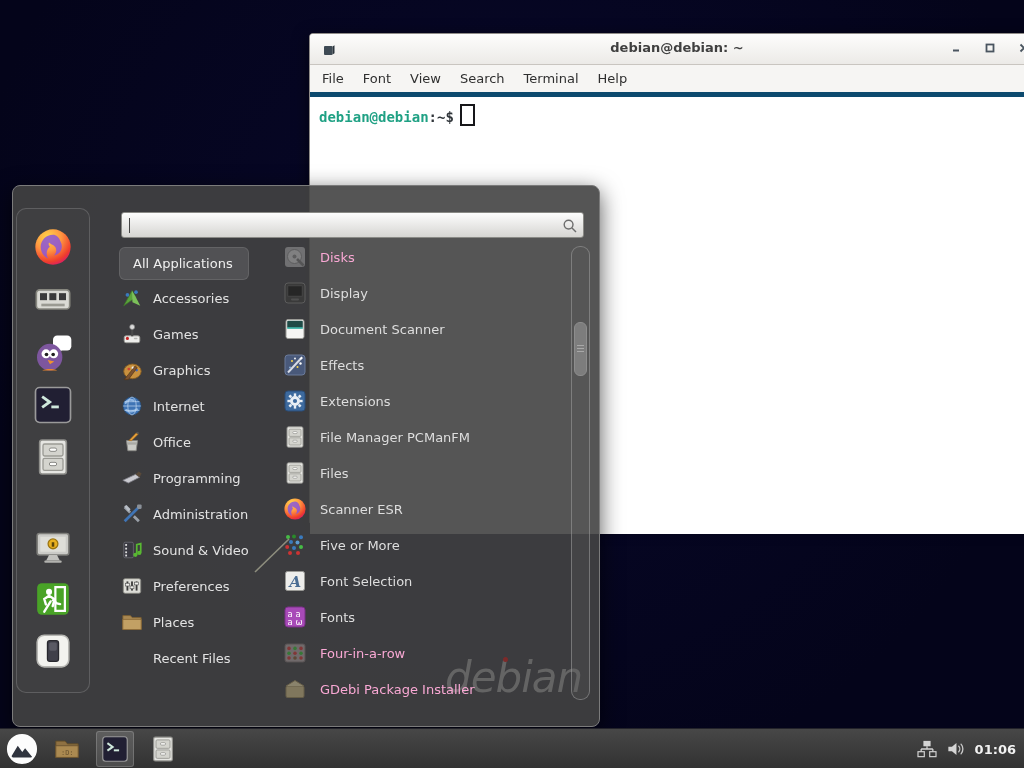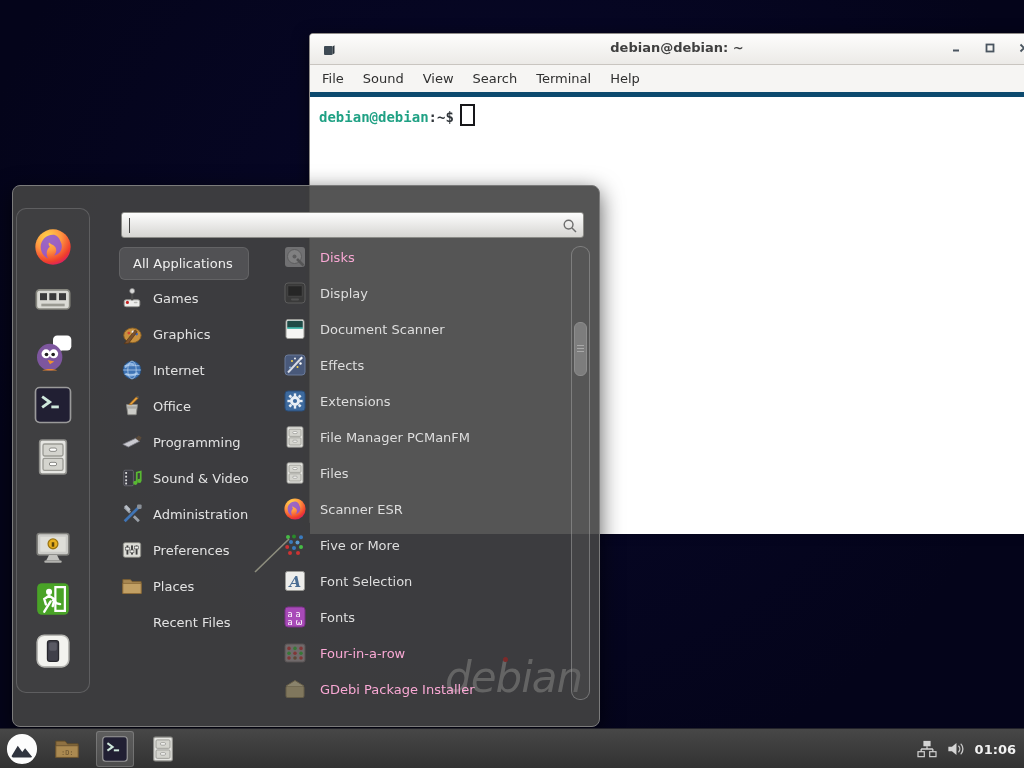--- a/index.html
+++ b/index.html
@@ -129,21 +129,21 @@
         </span>
       <span class="wbtn">
         <svg viewBox="0 0 10 10" width="10" height="10">
             <path d="M1.5 1.5l7 7M8.5 1.5l-7 7" stroke="#4a5560" stroke-width="1.9"></path>
           </svg>
         </span>
     </span>
   </div>
   <div class="menubar" id="term-menubar">
       <span>File</span>
-      <span>Sound</span>
+      <span>Font</span>
       <span>View</span>
       <span>Search</span>
       <span>Terminal</span>
       <span>Help</span>
     </div>
   <div class="content">
     <span class="p-user">debian@debian</span><span class="p-rest">:~$</span><span class="t-cursor"></span>
   </div>
   <div class="vscroll">
       <div class="vthumb"></div>
@@ -227,20 +227,31 @@
         </svg>
     </span>
   </div>
   <div id="all-apps">
     <span>All Applications</span>
   </div>
   <div id="cat-list">
       <div class="cat-row">
         <span class="icn">
           <svg viewBox="0 0 24 24">
+            <path d="M3 20.5L12 4l4.2 7.3z" fill="#5aa33c" stroke="#3f7a28" stroke-width=".8"></path>
+            <path d="M12 4l4.2 7.3 4.8 9.2-8.5-4z" fill="#7cc05a"></path>
+            <circle cx="7" cy="8.6" r="2" fill="#3a7abd"></circle>
+            <circle cx="16.4" cy="5.6" r="2" fill="#3a7abd"></circle>
+          </svg>
+        </span>
+        <span class="lbl">Accessories</span>
+      </div>
+      <div class="cat-row">
+        <span class="icn">
+          <svg viewBox="0 0 24 24">
             <rect x="3.5" y="14" width="17" height="7.5" rx="2" fill="#ededeb" stroke="#9a9a96" stroke-width="1"></rect>
             <rect x="11" y="5" width="2.4" height="9.5" fill="#4a4a4a"></rect>
             <circle cx="12.2" cy="4.4" r="2.7" fill="#dadada" stroke="#8a8a8a" stroke-width=".8"></circle>
             <circle cx="7" cy="16.8" r="1.7" fill="#c32222"></circle>
             <rect x="14" y="16" width="4" height="1.6" rx=".8" fill="#b8b8b4"></rect>
           </svg>
         </span>
         <span class="lbl">Games</span>
       </div>
       <div class="cat-row">
@@ -279,46 +290,46 @@
         <span class="lbl">Office</span>
       </div>
       <div class="cat-row">
         <span class="icn">
           <svg viewBox="0 0 24 24">
             <path d="M2 14.5L16 8l4.2 3.2L8 17.5z" fill="#cacad0" stroke="#7d7d85" stroke-width=".9"></path>
             <path d="M16 8l4.2 3.2 2.3-4.2-3.2-2.2z" fill="#5a4a3a"></path>
           </svg>
         </span>
         <span class="lbl">Programming</span>
+      </div>
+      <div class="cat-row">
+        <span class="icn">
+          <svg viewBox="0 0 24 24">
+            <path d="M4 4.5l6 6M14 14.5l5.5 5.5" stroke="#9aa0a8" stroke-width="3"></path>
+            <path d="M3.5 3.5l2.5-1.2 4.5 4.5-2.5 2.5z" fill="#b8bec6"></path>
+            <path d="M20.5 3.5L4 20" stroke="#3f74b5" stroke-width="3"></path>
+            <rect x="17.5" y="1.5" width="5" height="5" rx="1.2" fill="#8a9098"></rect>
+          </svg>
+        </span>
+        <span class="lbl">Administration</span>
       </div>
       <div class="cat-row">
         <span class="icn">
           <svg viewBox="0 0 24 24">
             <rect x="3" y="3.5" width="10.5" height="17" rx="1.5" fill="#3a3a42" stroke="#6a6a72" stroke-width=".9"></rect>
             <rect x="4.6" y="5.5" width="2" height="2" fill="#ddd"></rect>
             <rect x="4.6" y="9.5" width="2" height="2" fill="#ddd"></rect>
             <rect x="4.6" y="13.5" width="2" height="2" fill="#ddd"></rect>
             <rect x="4.6" y="17" width="2" height="2" fill="#ddd"></rect>
             <path d="M17.2 17V6.2l4.3-1.1V15" stroke="#58b832" stroke-width="1.9" fill="none"></path>
             <circle cx="15.7" cy="17.3" r="2.3" fill="#58b832"></circle>
             <circle cx="20" cy="15.2" r="2.3" fill="#58b832"></circle>
           </svg>
         </span>
         <span class="lbl">Sound &amp; Video</span>
-      </div>
-      <div class="cat-row">
-        <span class="icn">
-          <svg viewBox="0 0 24 24">
-            <path d="M4 4.5l6 6M14 14.5l5.5 5.5" stroke="#9aa0a8" stroke-width="3"></path>
-            <path d="M3.5 3.5l2.5-1.2 4.5 4.5-2.5 2.5z" fill="#b8bec6"></path>
-            <path d="M20.5 3.5L4 20" stroke="#3f74b5" stroke-width="3"></path>
-            <rect x="17.5" y="1.5" width="5" height="5" rx="1.2" fill="#8a9098"></rect>
-          </svg>
-        </span>
-        <span class="lbl">Administration</span>
       </div>
       <div class="cat-row">
         <span class="icn">
           <svg viewBox="0 0 24 24">
             <rect x="2.5" y="4" width="19" height="16" rx="2" fill="#dddDD7" stroke="#85857f" stroke-width="1"></rect>
             <rect x="6" y="7" width="2" height="10" fill="#3c3c3c"></rect>
             <rect x="11" y="7" width="2" height="10" fill="#3c3c3c"></rect>
             <rect x="16" y="7" width="2" height="10" fill="#3c3c3c"></rect>
             <rect x="4.9" y="9" width="4.2" height="3" fill="#f0f0ec" stroke="#555" stroke-width=".7"></rect>
             <rect x="9.9" y="12" width="4.2" height="3" fill="#f0f0ec" stroke="#555" stroke-width=".7"></rect>

